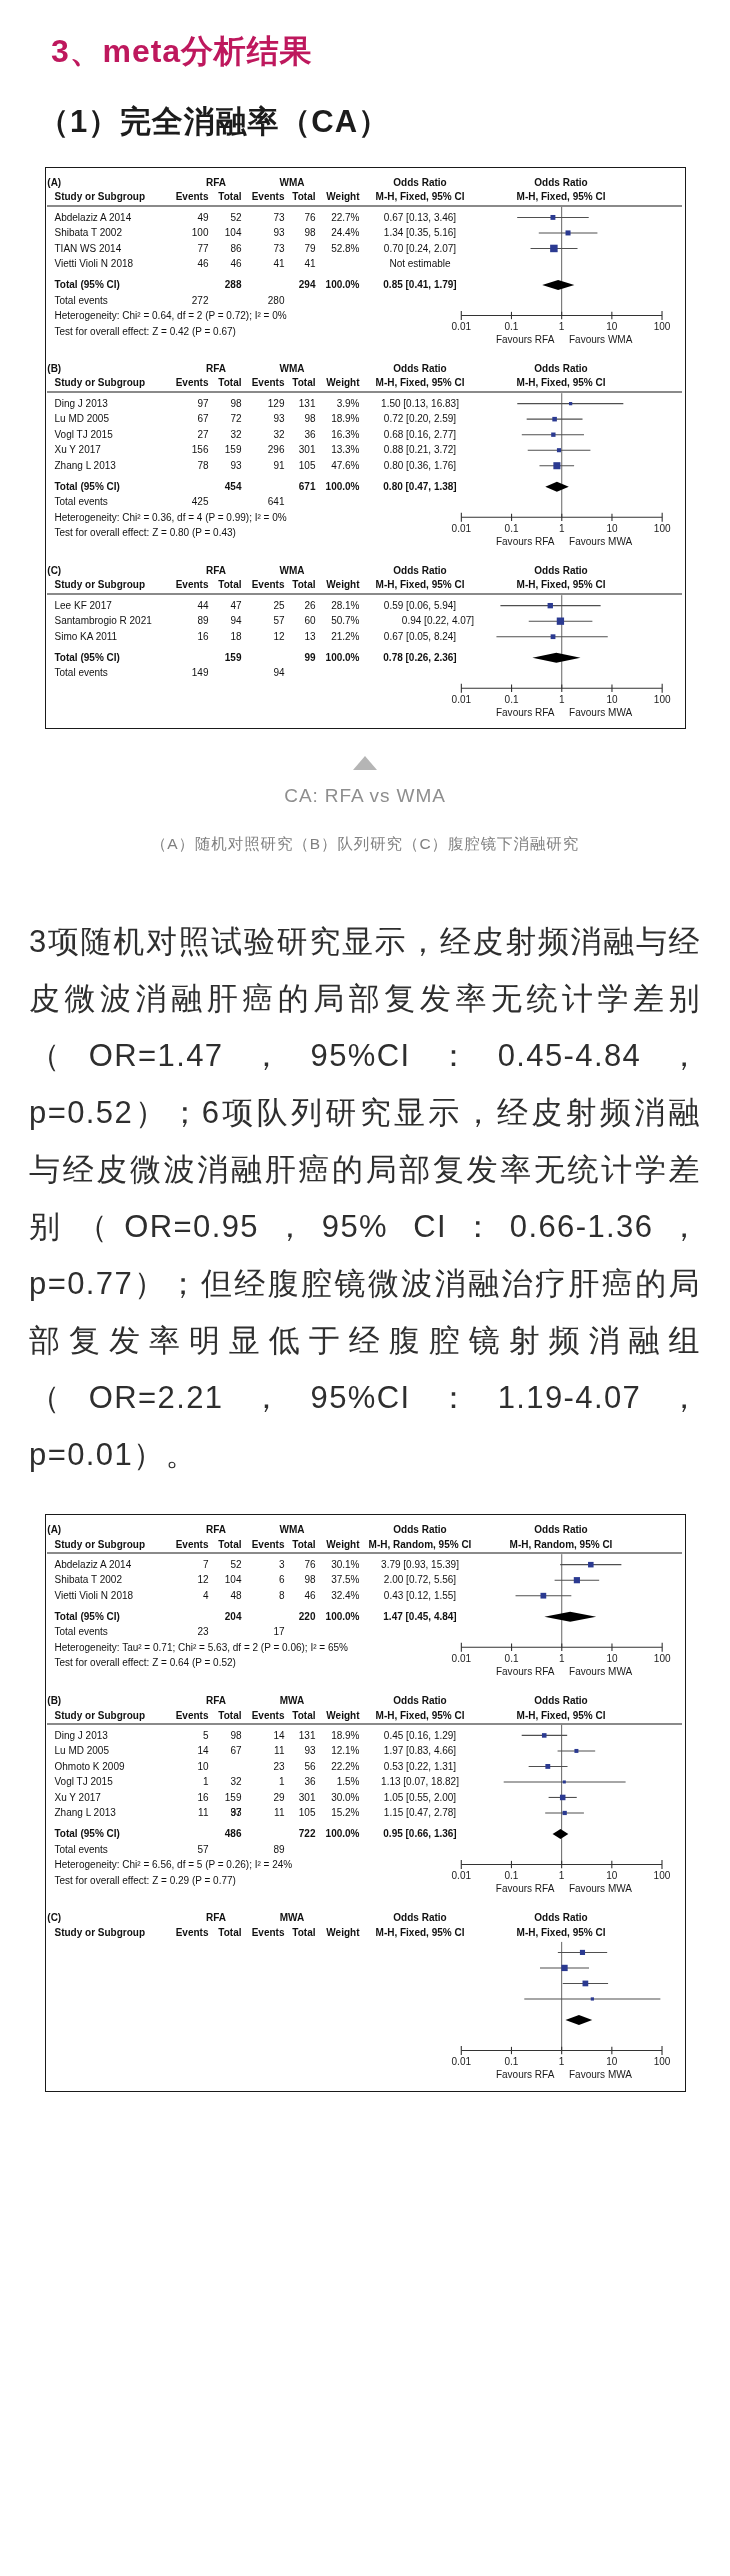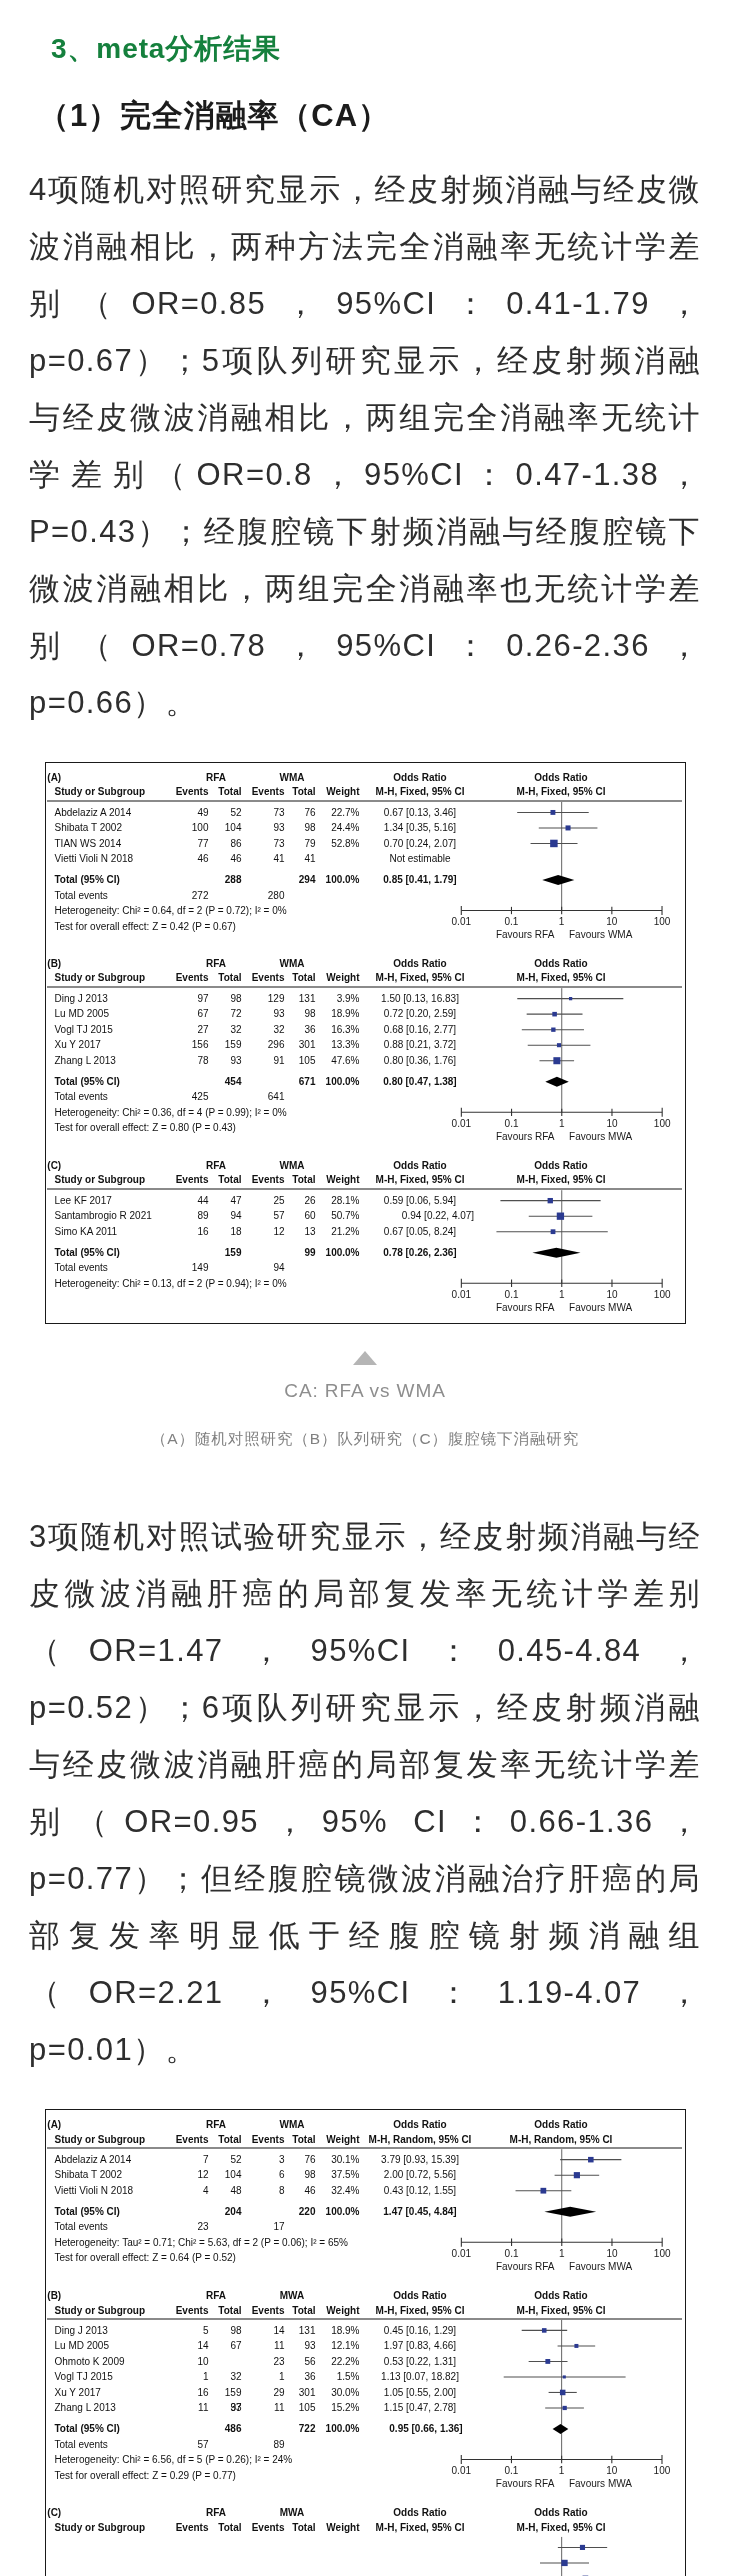--- a/index.html
+++ b/index.html
@@ -2,21 +2,21 @@
 <html style="font-size:14.6px"><head>
 <meta charset="utf-8">
 <style>
   html,body{margin:0;padding:0;background:#ffffff;}
   body{
     width:730px;height:2576px;overflow:hidden;position:relative;
     font-family:"Liberation Sans","DejaVu Sans",sans-serif;color:#2f2f2f;
   }
   main{padding:24px 29px 0 29px;}
   .section-title{
-    font-size:28px;font-weight:bold;color:#15803d;
+    font-size:32px;font-weight:bold;color:#be185d;
     margin:5.5px 0 27px 22px;letter-spacing:0.9px;
   }
   .sub-heading{
     font-size:31px;font-weight:bold;color:#1c1c1c;
     margin:9px 0 24px 9px;letter-spacing:0.9px;
   }
   .body-text{
     font-size:31px;line-height:57px;color:#2e2e2e;font-weight:400;
     text-align:justify;margin:0 0 31px 0;letter-spacing:1.4px;
   }
@@ -46,21 +46,20 @@
   }
 </style>
 </head>
 <body>
 
 <main>
   <h1 class="section-title">3、meta分析结果</h1>
 
   <section>
     <h2 class="sub-heading">（1）完全消融率（CA）</h2>
-    <p class="body-text">4项随机对照研究显示，经皮射频消融与经皮微波消融相比，两种方法完全消融率无统计学差别（OR=0.85，95%CI：0.41-1.79，p=0.67）；5项队列研究显示，经皮射频消融与经皮微波消融相比，两组完全消融率无统计学差别（OR=0.8，95%CI：0.47-1.38，P=0.43）；经腹腔镜下射频消融与经腹腔镜下微波消融相比，两组完全消融率也无统计学差别（OR=0.78，95%CI：0.26-2.36，p=0.66）。</p>
     <div class="figure-box" id="fig0">
         <div class="panel" style="height: 177px;">
           <div class="prow" style="top: 0px;">
             <span class="bold" style="left: 1.8px;">(A)</span>
             <span class="bold cell-c" style="left: 134px; width: 73px;">RFA</span>
             <span class="bold cell-c" style="left: 210px; width: 73px;">WMA</span>
             <span class="bold cell-c" style="left: 297px; width: 155px;">Odds Ratio</span>
             <span class="bold cell-c" style="left: 438px; width: 155px;">Odds Ratio</span>
           </div>
           <div class="prow" style="top: 14.6px;">
@@ -312,23 +311,20 @@
             <span class="bold" style="left: 9px;">Total (95% CI)</span>
             <span class="bold cell-r" style="right: 443px;">159</span>
             <span class="bold cell-r" style="right: 369px;">99</span>
             <span class="bold cell-r" style="right: 325px;">100.0%</span>
             <span class="bold cell-c" style="left: 297px; width: 155px;">0.78 [0.26, 2.36]</span>
           </div>
           <div class="prow" style="top: 102px;">
             <span style="left: 9px;">Total events</span>
             <span class="cell-r" style="right: 476px;">149</span>
             <span class="cell-r" style="right: 400px;">94</span>
-          </div>
-          <div class="prow" style="top: 118px;">
-            <span style="left: 9px;">Heterogeneity: Chi² = 0.13, df = 2 (P = 0.94); I² = 0%</span>
           </div>
           <svg width="639" height="162" class="plot-svg" viewBox="0 0 700 177" style="font-size:11px">
             <line x1="565" y1="35" x2="565" y2="137" stroke="#555" stroke-width="1"></line>
             <line x1="497.7983187711004" y1="46.5" x2="607.5582544739657" y2="46.5" stroke="#4f4f4f" stroke-width="1.2"></line>
             <rect x="549.462110640318" y="43.56525" width="5.8695" height="5.8695" fill="#2b3a91"></rect>
             <line x1="528.8332474452213" y1="63.5" x2="598.5276925073871" y2="63.5" stroke="#4f4f4f" stroke-width="1.2"></line>
             <rect x="559.5137819479835" y="59.491749999999996" width="8.0165" height="8.0165" fill="#2b3a91"></rect>
             <line x1="493.443350238481" y1="80.5" x2="615.3759966433414" y2="80.5" stroke="#4f4f4f" stroke-width="1.2"></line>
             <rect x="552.8271141485454" y="77.893" width="5.214" height="5.214" fill="#2b3a91"></rect>
             <path d="M532.823534138395,103.5 L559.0652031479764,98 L585.5101601633559,103.5 L559.0652031479764,109 Z" fill="#000"></path>
@@ -515,21 +511,21 @@
             <span class="cell-r" style="right: 400px;">11</span>
             <span class="cell-r" style="right: 369px;">105</span>
             <span class="cell-r" style="right: 325px;">15.2%</span>
             <span class="cell-c" style="left: 297px; width: 155px;">1.15 [0.47, 2.78]</span>
           </div>
           <div class="prow" style="top: 133px;">
             <span class="bold" style="left: 9px;">Total (95% CI)</span>
             <span class="bold cell-r" style="right: 443px;">486</span>
             <span class="bold cell-r" style="right: 369px;">722</span>
             <span class="bold cell-r" style="right: 325px;">100.0%</span>
-            <span class="bold cell-c" style="left: 297px; width: 155px; padding-left: 6px;">0.95 [0.66, 1.36]</span>
+            <span class="bold cell-c" style="left: 297px; width: 155px;">0.95 [0.66, 1.36]</span>
           </div>
           <div class="prow" style="top: 149px;">
             <span style="left: 9px;">Total events</span>
             <span class="cell-r" style="right: 476px;">57</span>
             <span class="cell-r" style="right: 400px;">89</span>
           </div>
           <div class="prow" style="top: 164px;">
             <span style="left: 9px;">Heterogeneity: Chi² = 6.56, df = 5 (P = 0.26); I² = 24%</span>
           </div>
           <div class="prow" style="top: 180px;">

